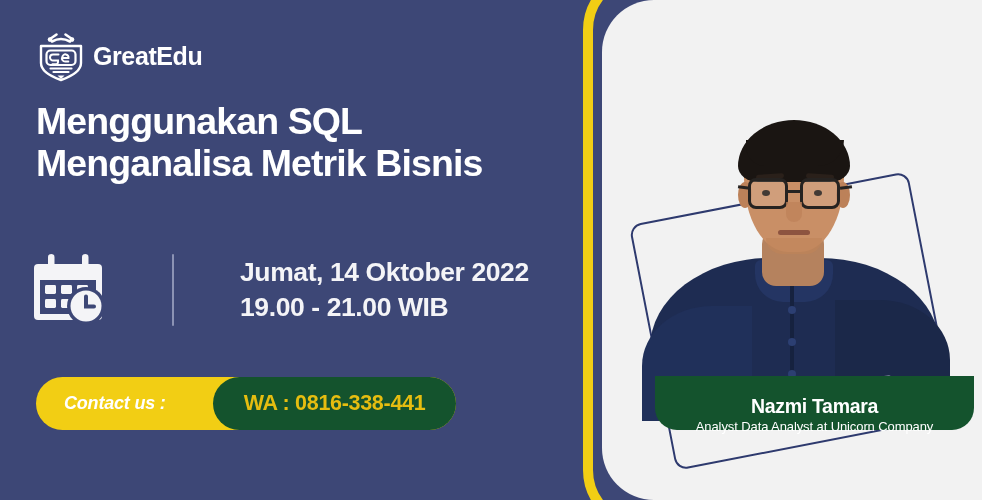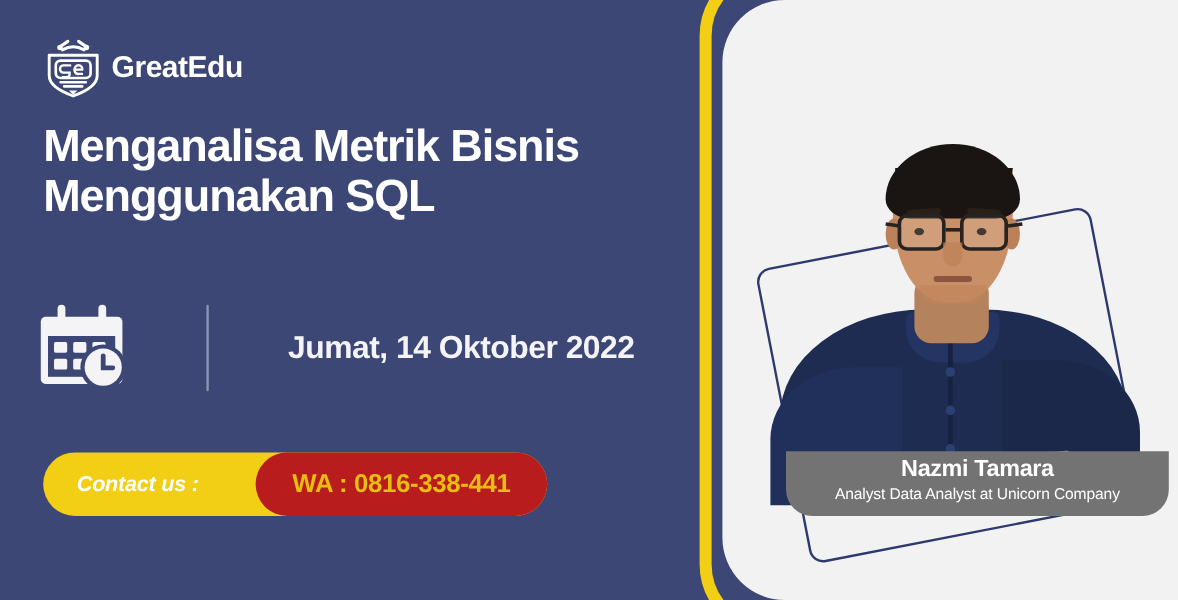--- a/index.html
+++ b/index.html
@@ -57,21 +57,21 @@
     display:flex; align-items:center;
   }
   .contact-label{
     color:#ffffff; font-style:italic; font-weight:bold;
     font-size:18px; margin-left:28px; letter-spacing:-0.2px;
     white-space:nowrap;
   }
   .wa-pill{
     position:absolute; right:0px; top:0px;
     width:243px; height:53px;
-    background:#b91c1c; border-radius:27px;
+    background:#14532d; border-radius:27px;
     display:flex; align-items:center; justify-content:center;
   }
   .wa-text{
     color:#e6bd10; font-weight:bold; font-size:21.5px;
     letter-spacing:-0.3px; white-space:nowrap;
   }
 
   
   
   .yellow-arc{
@@ -208,24 +208,24 @@
   }
   .ph-chin{
     position:absolute; left:116px; top:128px; width:56px; height:16px;
     background:#c08459; border-radius:0 0 28px 28px; opacity:.6;
   }
 
   
   .name-banner{
     position:absolute; left:53px; top:376px;
     width:319px; height:54px;
-    background:#737373;
+    background:#14532d;
     border-radius:0 0 22px 22px;
     text-align:center;
-    padding-top:3px;
+    padding-top:18px;
   }
   .name-main{
     color:#ffffff; font-weight:bold; font-size:19.5px;
     line-height:1.28; letter-spacing:-0.3px;
   }
   .name-sub{
     color:#ffffff; font-size:13px; line-height:1.3;
     letter-spacing:-0.1px;
   }
 </style>
@@ -251,22 +251,22 @@
         <path d="M26 28 h6.5 a3 3 0 0 0 -6.2 -1 a3.2 3.2 0 0 0 3.2 4.6 h2.8" stroke="#ffffff" stroke-width="2" fill="none" stroke-linecap="round"></path>
 
         <path d="M14.5 38.5 h21 M17.5 42 h15" stroke="#ffffff" stroke-width="2.2" stroke-linecap="round"></path>
         <path d="M21.5 45.5 h7 l-3.5 3.5 z" fill="#ffffff"></path>
       </svg>
     </span>
     <span class="logo-word">GreatEdu</span>
   </div>
 
   <div class="title">
+    <div>Menggunakan SQL</div>
     <div>Menganalisa Metrik Bisnis</div>
-    <div>Menggunakan SQL</div>
   </div>
 
   <div class="date-row">
     <span>
       <svg class="cal-icon" viewBox="0 0 80 80" aria-hidden="true">
 
         <rect x="18" y="4" width="6.5" height="16" rx="3.2" fill="#f4f4f7"></rect>
         <rect x="52" y="4" width="6.5" height="16" rx="3.2" fill="#f4f4f7"></rect>
 
         <path d="M8 14 h60 a4 4 0 0 1 4 4 v48 a4 4 0 0 1 -4 4 h-60 a4 4 0 0 1 -4 -4 v-48 a4 4 0 0 1 4 -4 z" fill="#f4f4f7"></path>
@@ -280,20 +280,21 @@
         <rect x="31" y="49" width="11" height="9" rx="1.4" fill="#f4f4f7"></rect>
 
         <circle cx="56" cy="56" r="19" fill="#3d4776"></circle>
         <circle cx="56" cy="56" r="15.5" fill="#f4f4f7"></circle>
         <path d="M56 46.5 v10 h8" stroke="#3d4776" stroke-width="4" fill="none" stroke-linecap="round"></path>
       </svg>
     </span>
     <span class="v-divider"></span>
     <span class="date-text">
       <div>Jumat, 14 Oktober 2022</div>
+      <div>19.00 - 21.00 WIB</div>
     </span>
   </div>
 
   <div class="contact-wrap">
     <span class="contact-label">Contact us :</span>
     <span class="wa-pill">
       <span class="wa-text">WA : 0816-338-441</span>
     </span>
   </div>
 </div>

